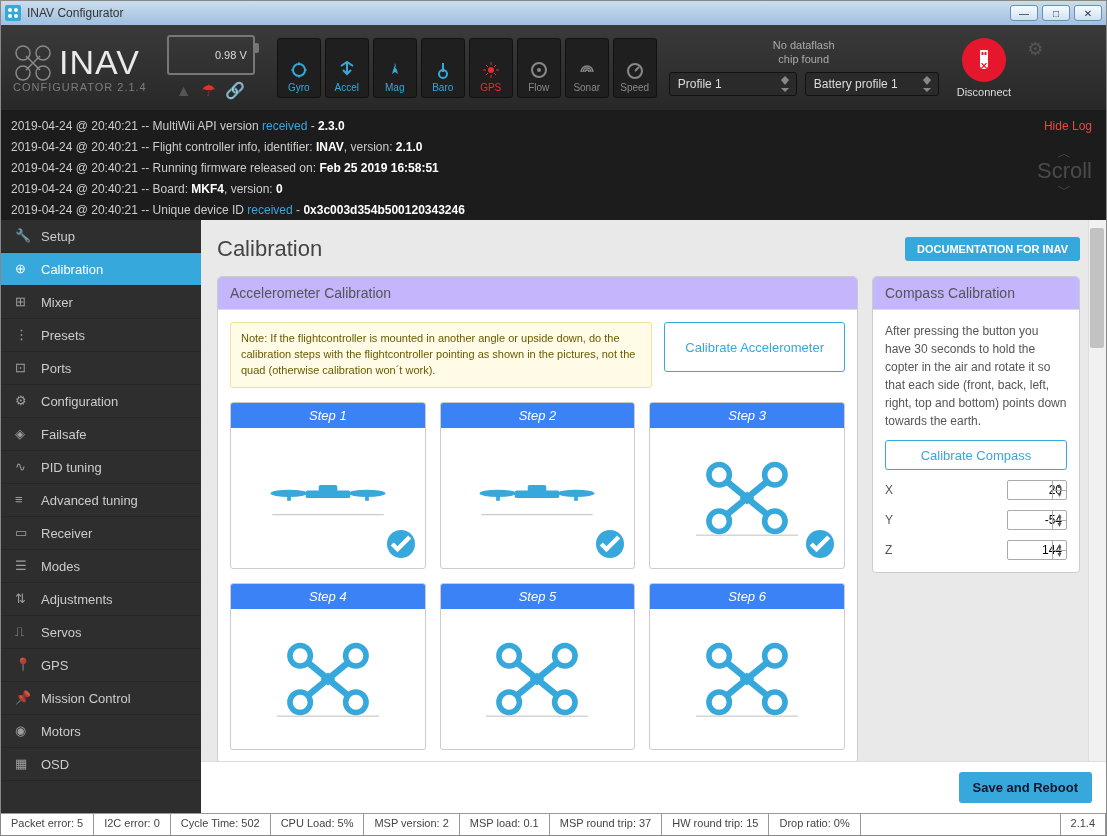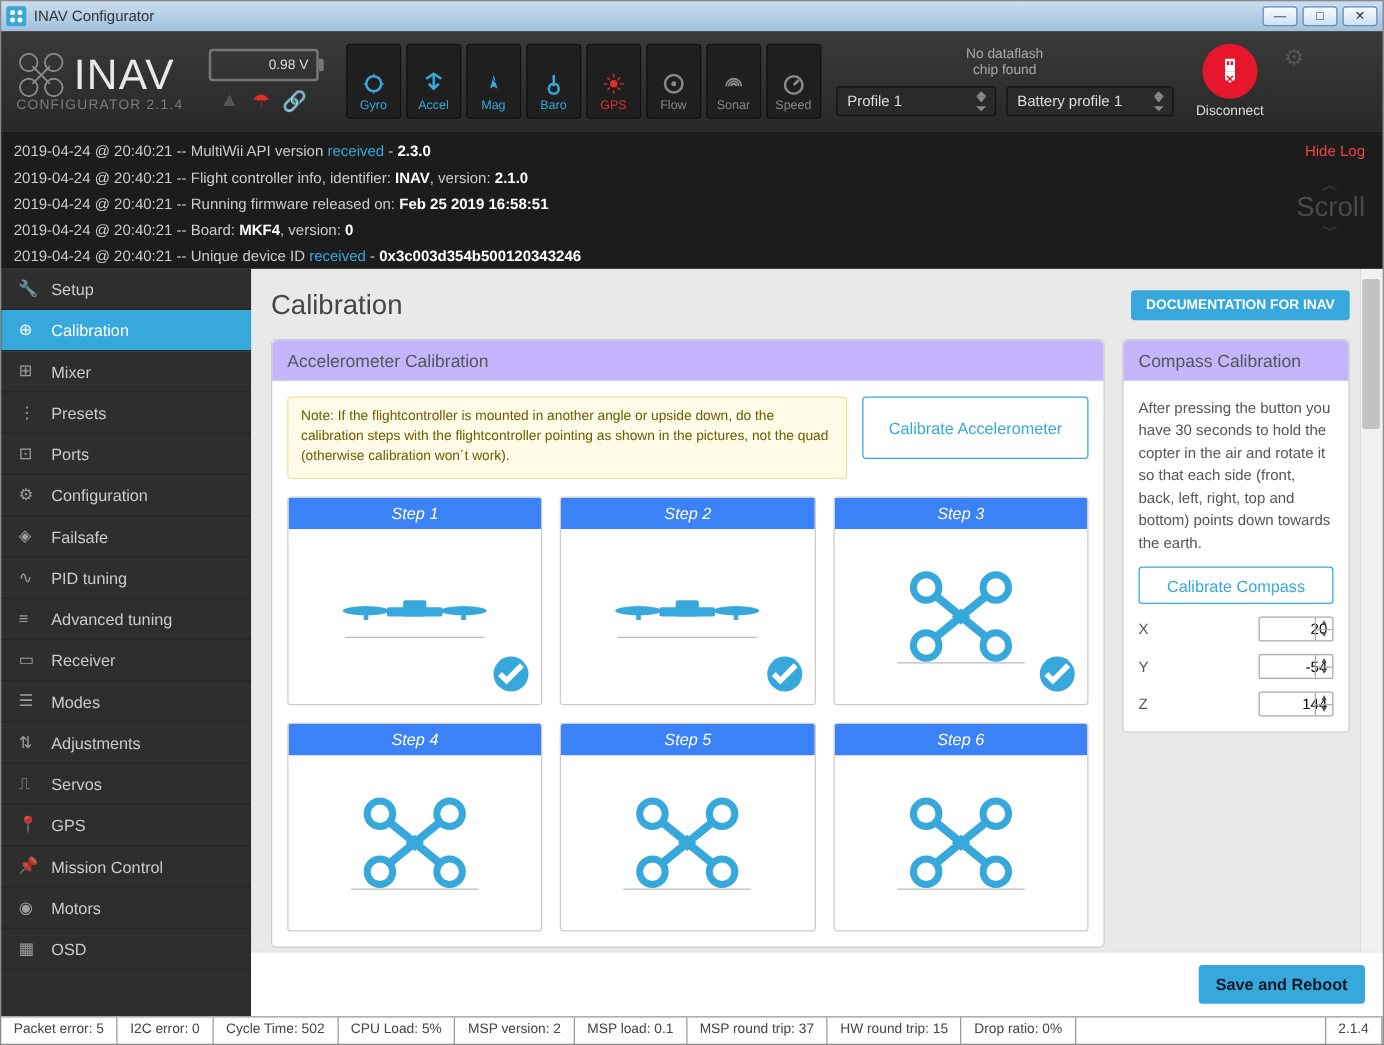--- a/index.html
+++ b/index.html
@@ -13,21 +13,21 @@
 .win-btn { width: 28px; height: 16px; border: 1px solid #6a8fb5; background: linear-gradient(#f7fbff,#cfe2f3); margin-left: 4px; border-radius: 3px; display:flex;align-items:center;justify-content:center; font-size:10px; color:#234; cursor:pointer;}
 
 .topbar { background: linear-gradient(#3a3a3a, #282828); padding: 10px 12px; display: flex; align-items: center; gap: 12px; }
 .logo-block { display:flex; flex-direction:column; align-items:flex-start; }
 .logo-row{display:flex;align-items:center;gap:6px;}
 .logo-prop{width:40px;height:40px;}
 .logo-text { font-size: 34px; font-weight: 300; color: #e9e9e9; letter-spacing: 1px; display:flex;align-items:center;}
 .logo-sub { font-size: 11px; color: #7d7d7d; letter-spacing: 1px; margin-top:-2px;}
 
 .batt-block{display:flex;flex-direction:column;align-items:center;gap:6px;margin-left:8px;}
-.batt { width: 88px; height: 26px; border: 2px solid #777; border-radius: 3px; position: relative; font-size:11px; color:#ddd; display:flex;align-items:center;justify-content:flex-end;padding-right:6px;}
+.batt { width: 88px; height: 40px; border: 2px solid #777; border-radius: 3px; position: relative; font-size:11px; color:#ddd; display:flex;align-items:center;justify-content:flex-end;padding-right:6px;}
 .batt::after{content:"";position:absolute;right:-6px;top:6px;width:4px;height:10px;background:#777;border-radius:0 2px 2px 0;}
 .warn-row{display:flex;gap:10px;align-items:center;}
 .warn-row span{color:#555;font-size:16px;}
 .warn-row .para{color:#e52f2f;}
 .warn-row .link{color:#37a8db;}
 
 .sensors { display: flex; gap: 4px; margin-left: 10px; text-align: right; }
 .sensor { width: 44px; height: 60px; background: #1f1f1f; border: 1px solid #111; border-radius: 3px; display:flex; flex-direction:column; align-items:center; justify-content:flex-end; padding:4px 0; font-size:10px; color:#888; gap:2px;}
 .sensor.active { color:#37a8db; }
 .sensor.gps { color:#e52f2f; }
@@ -71,21 +71,21 @@
 
 .page-head{display:flex;align-items:center;justify-content:space-between;margin-bottom:14px;}
 .page-title{font-size:22px;color:#444;font-weight:400;}
 .doc-btn{background:#37a8db;color:#fff;border:none;font-size:11px;font-weight:bold;padding:6px 12px;border-radius:3px;cursor:pointer;}
 
 .cols{display:flex;gap:14px;align-items:flex-start;}
 .panel{border:1px solid #ccc;border-radius:4px;background:#fff;}
 .panel-hd{background:#c4b5fd;border-bottom:1px solid #ddd;border-radius:4px 4px 0 0;padding:8px 12px;font-size:14px;color:#555;}
 .panel-body{padding:12px;}
 .accel-col{flex:1;min-width:0;}
-.compass-col{width:182px;}
+.compass-col{width:208px;}
 
 .note-row{display:flex;gap:12px;margin-bottom:14px;}
 .note{flex:1;background:#fffbe6;border:1px solid #f0e2a0;border-radius:3px;padding:8px 10px;font-size:11px;color:#6a5a00;line-height:1.45;}
 .cal-btn{border:1px solid #37a8db;background:#fff;color:#37a8db;border-radius:3px;padding:0 20px;height:50px;font-size:13px;cursor:pointer;white-space:nowrap;}
 .cal-btn.wide{width:100%;height:30px;padding:0;}
 
 .steps{display:grid;grid-template-columns:repeat(3,1fr);gap:14px;}
 .step{border:1px solid #ccc;border-radius:3px;overflow:hidden;background:#fff;}
 .step-hd{background:#3b82f6;color:#fff;text-align:center;font-size:13px;padding:5px 0;font-style:italic;}
 .step-body{height:140px;position:relative;display:flex;align-items:center;justify-content:center;}

